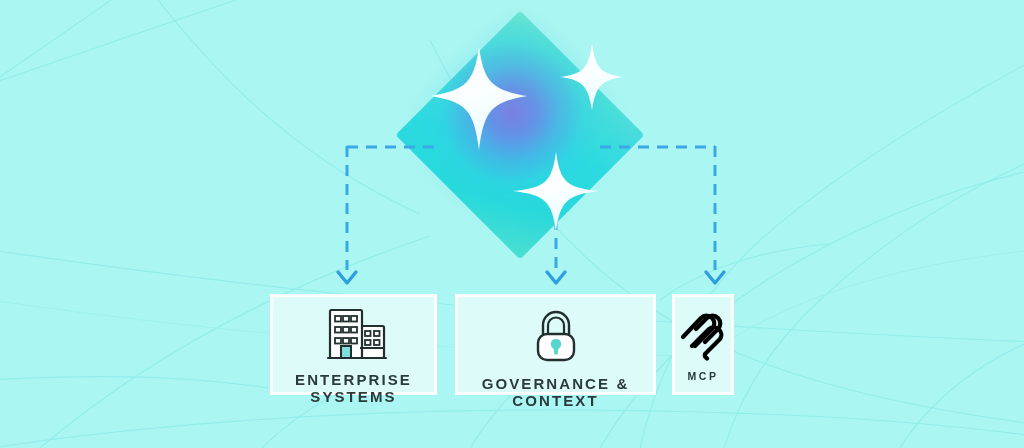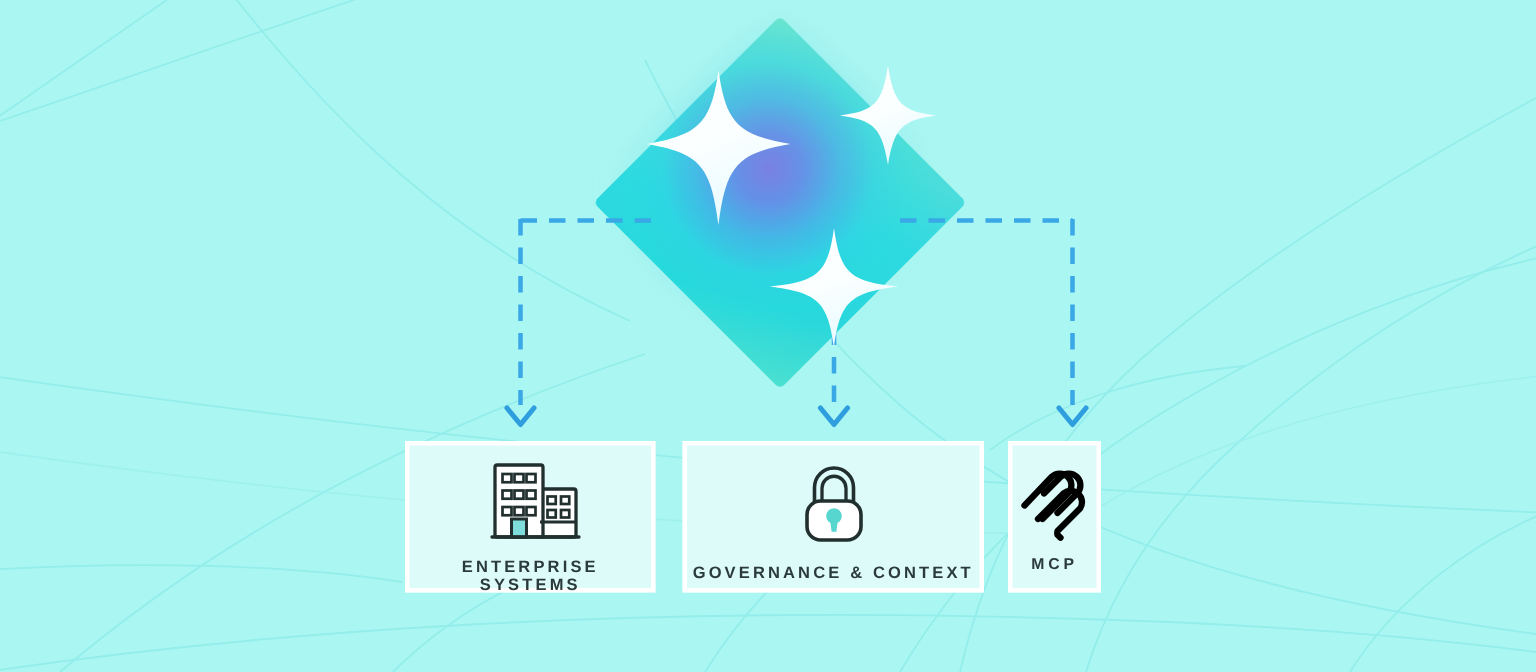--- a/index.html
+++ b/index.html
@@ -68,21 +68,21 @@
     z-index: 5;
   }
   .card-icon {
     display: flex;
     align-items: center;
     justify-content: center;
     width: 100%;
   }
   .card-label {
     font-family: "Liberation Sans", sans-serif;
-    font-size: 11px;
+    font-size: 15px;
     letter-spacing: 2.1px;
     color: #2b3a3b;
     font-weight: 600;
     text-align: center;
     line-height: 1.1;
     width: 100%;
   }
   #card-enterprise { left: 270px; top: 294px; width: 167px; height: 101px; }
   #card-enterprise .card-icon { margin-top: 9px; }
   #card-enterprise .card-label { margin-top: 12px; }

